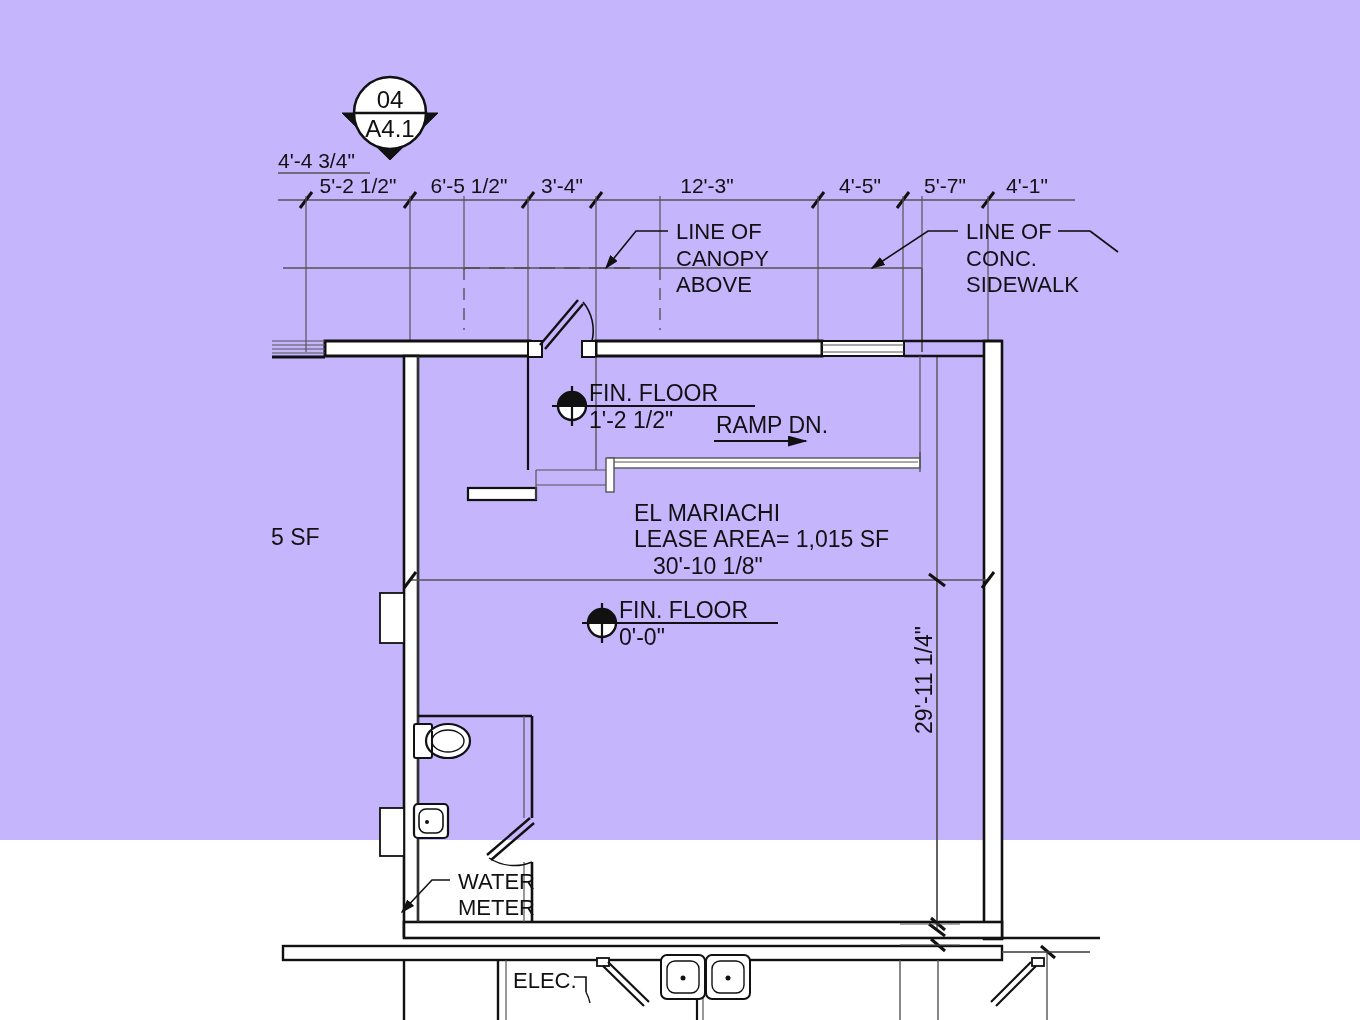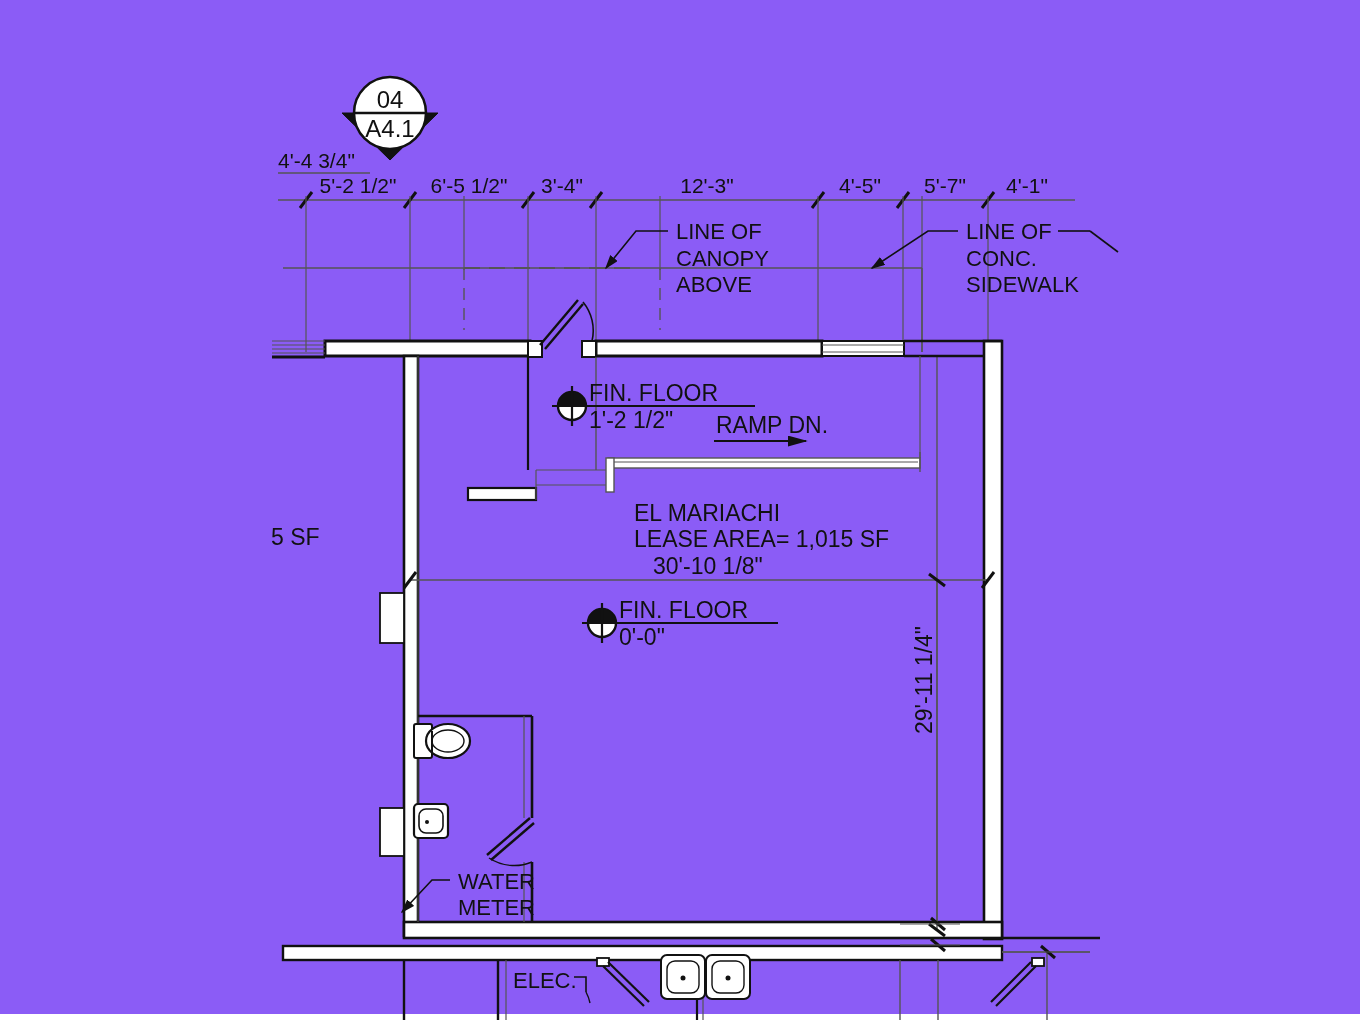--- a/index.html
+++ b/index.html
@@ -9,22 +9,22 @@
   }
   body {
     width: 1360px;
     height: 1020px;
     font-family: "Liberation Sans", sans-serif;
     overflow: hidden;
   }
   #plan-root {
     position: relative;
     width: 1360px;
-    height: 1014px;
-    background: #8b5cf6;
+    height: 840px;
+    background: #c4b5fd;
     text-align: right;
   }
   #plan-svg {
     position: absolute;
     left: 0;
     top: 0;
   }
   .dim-text, .note-text, .tag-text, .room-text {
     font-family: "Liberation Sans", sans-serif;
     fill: #111111;

